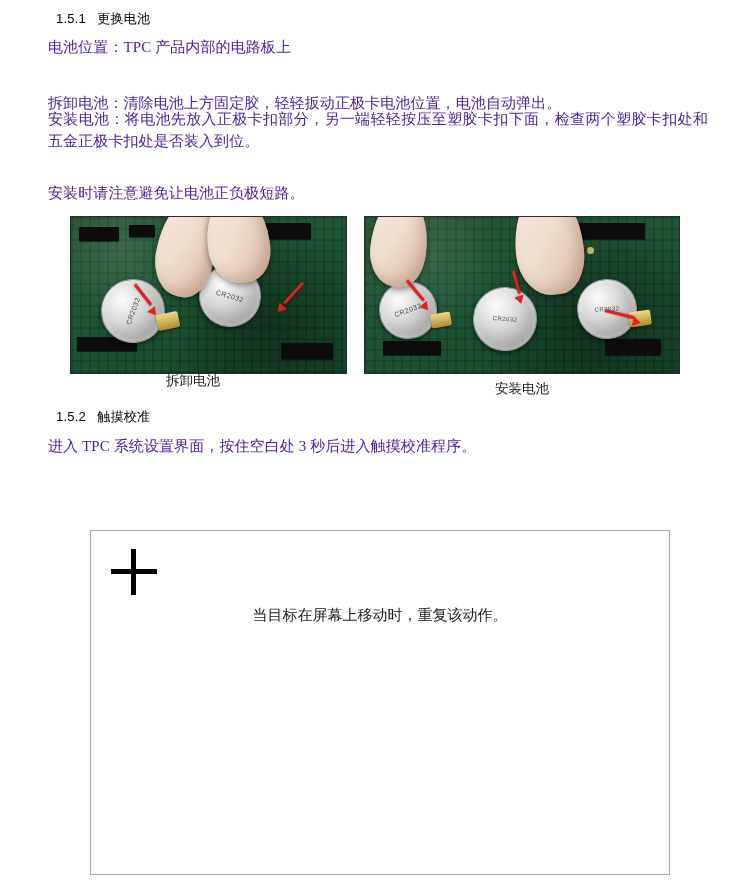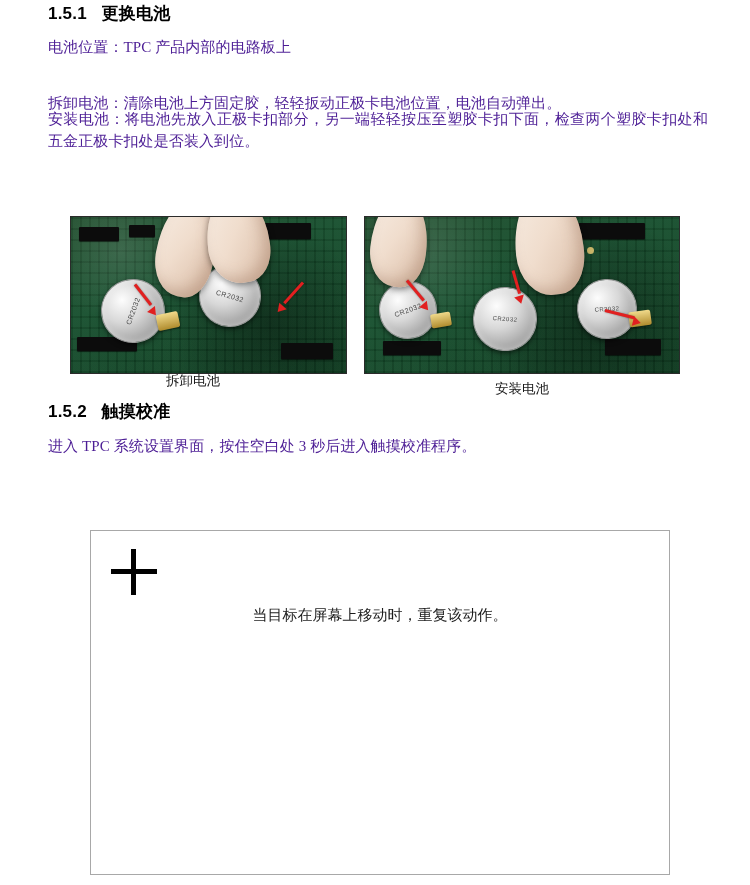--- a/index.html
+++ b/index.html
@@ -16,23 +16,23 @@
     overflow: hidden;
   }
   .page {
     position: relative;
     width: 750px;
     height: 885px;
     padding: 0;
   }
   .h3 {
     font-family: "Liberation Sans", "DejaVu Sans", sans-serif;
-    font-weight: bold;
-    font-size: 17px;
-    margin: 0;
+    font-weight: normal;
+    font-size: 13px;
+    margin: 8px;
     padding: 0;
     letter-spacing: 0.2px;
   }
   .sec-151 {
     position: absolute;
     left: 48px;
     top: 2px;
   }
   .sec-152 {
     position: absolute;
@@ -200,20 +200,21 @@
 
   <div class="h3 sec-151">
     <span>1.5.1</span>
     &nbsp;
     <span>更换电池</span>
   </div>
 
   <div class="para p1">电池位置：TPC 产品内部的电路板上</div>
   <div class="para p3">拆卸电池：清除电池上方固定胶，轻轻扳动正极卡电池位置，电池自动弹出。</div>
   <div class="para p4">安装电池：将电池先放入正极卡扣部分，另一端轻轻按压至塑胶卡扣下面，检查两个塑胶卡扣处和五金正极卡扣处是否装入到位。</div>
+  <div class="para p5">安装时请注意避免让电池正负极短路。</div>
 
   <div class="img-row">
 
     <div class="photo photo-left">
       <div class="pcb"></div>
 
       <div class="comp" style="left:8px; top:10px; width:40px; height:14px;"></div>
       <div class="comp" style="left:58px; top:8px; width:26px; height:12px;"></div>
       <div class="comp" style="left:170px; top:6px; width:70px; height:16px;"></div>
       <div class="comp" style="left:6px; top:120px; width:60px; height:14px;"></div>

